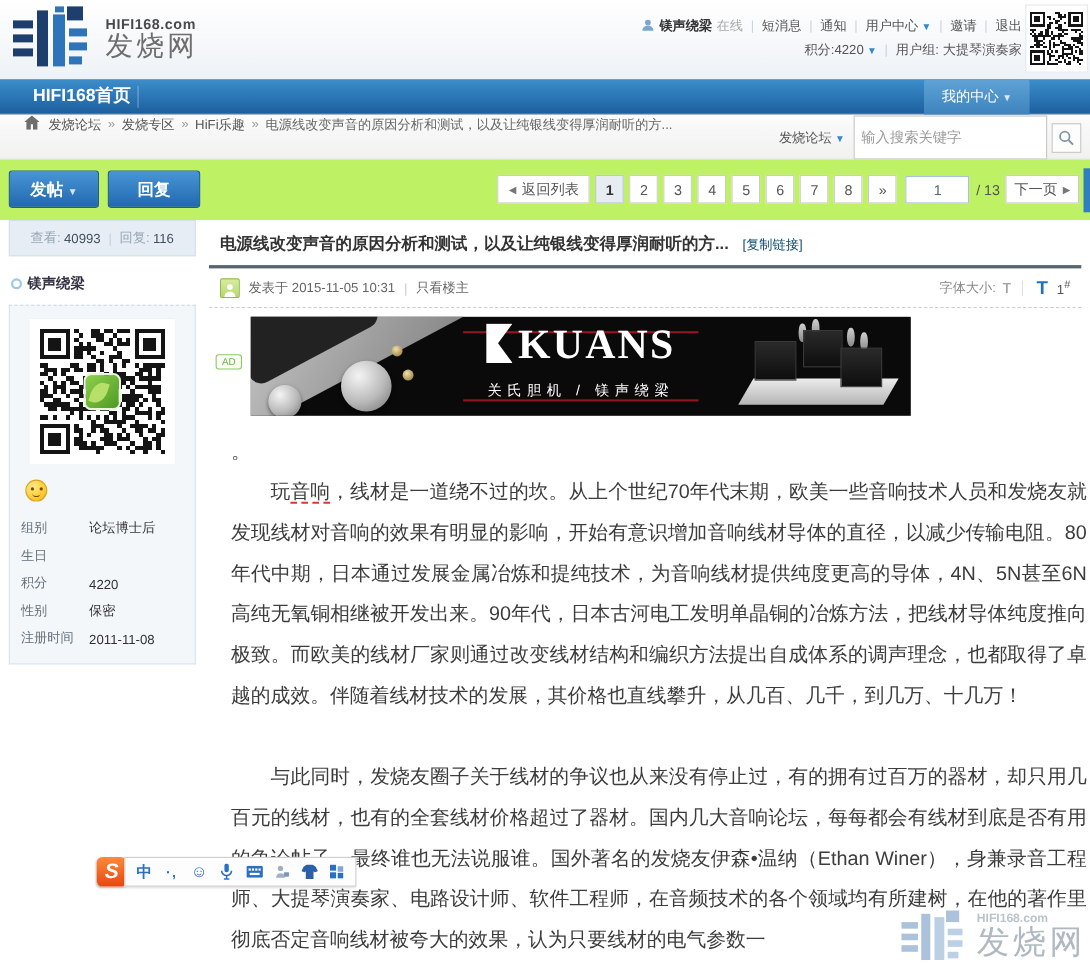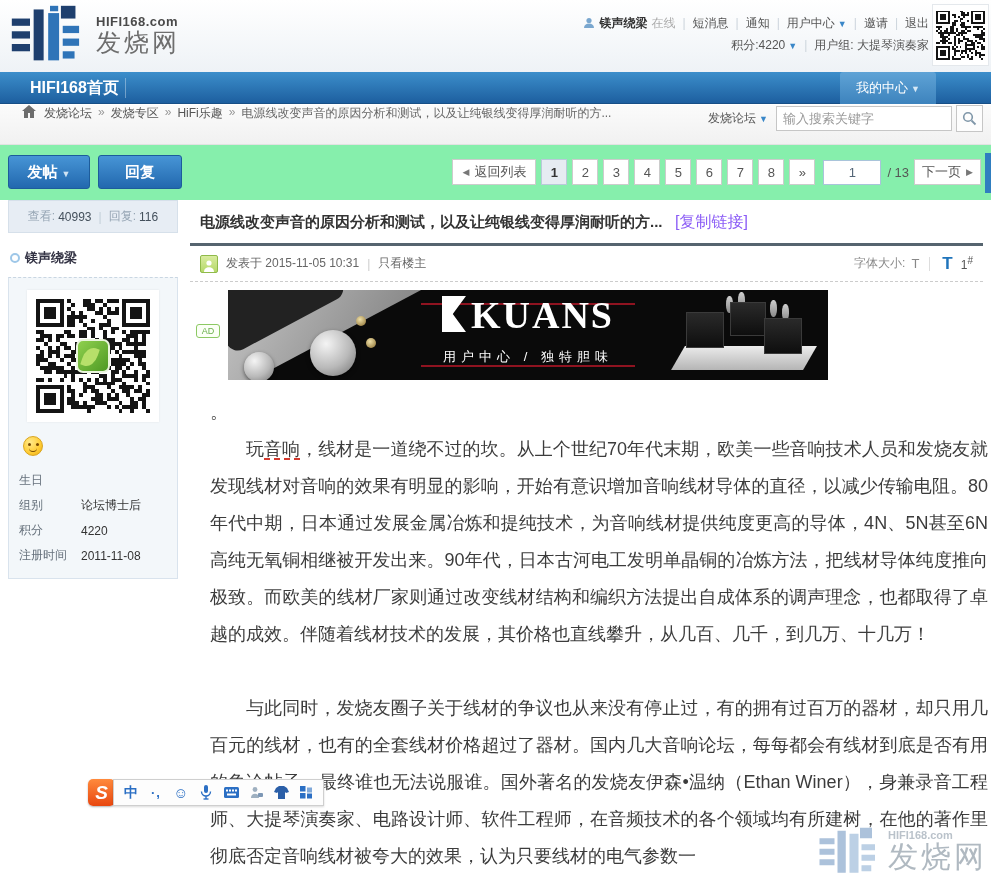--- a/index.html
+++ b/index.html
@@ -39,28 +39,28 @@
   
   .crumbbar { position:absolute; left:0; top:105px; width:991px; height:40px;
     background:linear-gradient(#fbfbfb,#f1f1f1); border-bottom:1px solid #e2e2e2;
     display:flex; align-items:flex-start; white-space:nowrap; font-size:12px; color:#555; }
   .crumbbar .home-icon { margin:0 8px 0 22px; display:inline-flex; }
   .crumb-item { color:#555; cursor:pointer; }
   .crumb-sep { color:#999; margin:0 6px; }
   .crumb-cur { color:#666; }
   .search-zone { margin-left:auto; display:flex; align-items:center; margin-right:8px; }
   .quick-search { color:#555; cursor:pointer; }
-  .search-input { width:176px; height:25px; border:1px solid #c6c6c6; background:#fff;
+  .search-input { width:176px; height:40px; border:1px solid #c6c6c6; background:#fff;
     margin-left:8px; padding:0 6px; font-size:13px; color:#333; font-family:Liberation Serif, serif; }
   .search-input::placeholder { color:#9a9a9a; }
   .search-btn { width:27px; height:27px; border:1px solid #c6c6c6; background:#fdfdfd;
     margin-left:4px; display:flex; align-items:center; justify-content:center; cursor:pointer; }
 
   
-  .toolrow { position:absolute; left:0; top:145px; width:991px; height:55px; background:#86efac; }
+  .toolrow { position:absolute; left:0; top:145px; width:991px; height:55px; background:#bef264; }
   .btn-blue { position:absolute; top:10px; height:34px; border:1px solid #1d5c9b; border-radius:3px;
     background:linear-gradient(#4795d6,#2268ae); color:#fff; font-size:15px; font-weight:bold;
     cursor:pointer; font-family:inherit; }
   .btn-post { left:8px; width:82px; }
   .btn-reply { left:98px; width:84px; }
   .btn-blue .wcaret { font-size:9px; color:#cfe3f3; margin-left:4px; }
   .pager { position:absolute; right:10px; top:14px; display:flex; align-items:center; font-size:13px; color:#555; }
   .pg { display:inline-flex; align-items:center; justify-content:center; min-width:26px; height:26px;
     border:1px solid #ccc; background:#fff; margin-left:5px; padding:0 7px; cursor:pointer; }
   .pg.back { padding:0 9px; }
@@ -98,21 +98,21 @@
     border-bottom:1.5px solid #7a4a00; border-radius:0 0 8px 8px; }
   .fields { margin-top:12px; font-size:12px; }
   .frow { display:flex; height:25px; align-items:center; }
   .flab { width:62px; color:#66717c; }
   .fval { color:#333; }
 
   
   .maincol { position:absolute; left:190px; top:200px; width:793px; }
   .title-row { padding:12px 10px 10px; }
   .post-title { font-size:15px; font-weight:bold; color:#333; }
-  .copy-link { font-size:16px; color:#8b5cf6; margin-left:8px; cursor:pointer; }
+  .copy-link { font-size:12px; color:#0c4a6e; margin-left:8px; cursor:pointer; }
   .title-div { height:3px; background:#56646f; }
   .meta-row { height:36px; display:flex; align-items:center; padding:0 10px;
     border-bottom:1px dashed #ccc; font-size:12px; color:#666; }
   .poster-ava { width:18px; height:18px; border:1px solid #8fba4a; border-radius:2px;
     background:linear-gradient(#d9ec9f,#b5d86a); margin-right:8px; display:flex; align-items:flex-end; justify-content:center; }
   .meta-sep { color:#ccc; margin:0 8px; }
   .only-author { color:#666; cursor:pointer; }
   .meta-right { margin-left:auto; display:flex; align-items:center; }
   .fs-label { color:#888; }
   .fs-small { color:#888; font-size:13px; margin:0 6px; cursor:pointer; }
@@ -846,30 +846,34 @@
               <rect x="2" y="24" width="3" height="3" fill="#141414"></rect>
             </g>
           </svg>
         <span class="qr-center">
             <i></i>
           </span>
       </div>
       <div class="smiley"></div>
       <div class="fields">
         <div class="frow">
+            <span class="flab">组别</span>
+            <span class="fval">论坛博士后</span>
+          </div>
+        <div class="frow">
             <span class="flab">生日</span>
             <span class="fval"></span>
           </div>
         <div class="frow">
-            <span class="flab">组别</span>
-            <span class="fval">论坛博士后</span>
+            <span class="flab">积分</span>
+            <span class="fval">4220</span>
           </div>
         <div class="frow">
-            <span class="flab">积分</span>
-            <span class="fval">4220</span>
+            <span class="flab">性别</span>
+            <span class="fval">保密</span>
           </div>
         <div class="frow">
             <span class="flab">注册时间</span>
             <span class="fval">2011-11-08</span>
           </div>
       </div>
     </div>
   </aside>
 
   <main class="maincol">
@@ -909,21 +913,21 @@
           <div class="knob k2"></div>
           <div class="screw s1"></div>
           <div class="screw s2"></div>
         </div>
         <div class="bp-center">
           <div class="red-line rl-top"></div>
           <div class="kuans-row">
             <span class="kuans-mark"></span>
             <span class="kuans-text">KUANS</span>
           </div>
-          <div class="tagline">用户中心 / 独特胆味</div>
+          <div class="tagline">关氏胆机 / 镁声绕梁</div>
           <div class="red-line rl-bot"></div>
         </div>
         <div class="bp-right">
           <div class="amp-base"></div>
           <div class="tube t1"></div>
             <div class="tube t2"></div>
             <div class="tube t3"></div>
             <div class="tube t4"></div>
           <div class="amp-box ab1"></div>
             <div class="amp-box ab2"></div>

